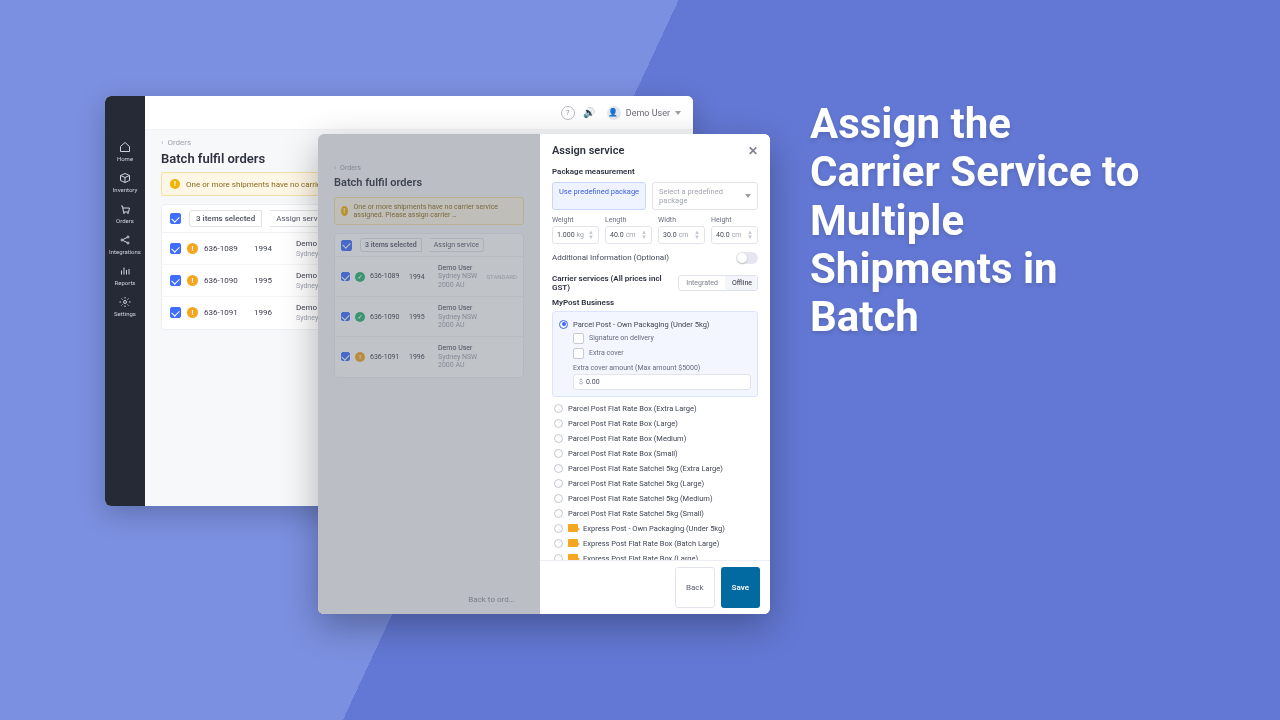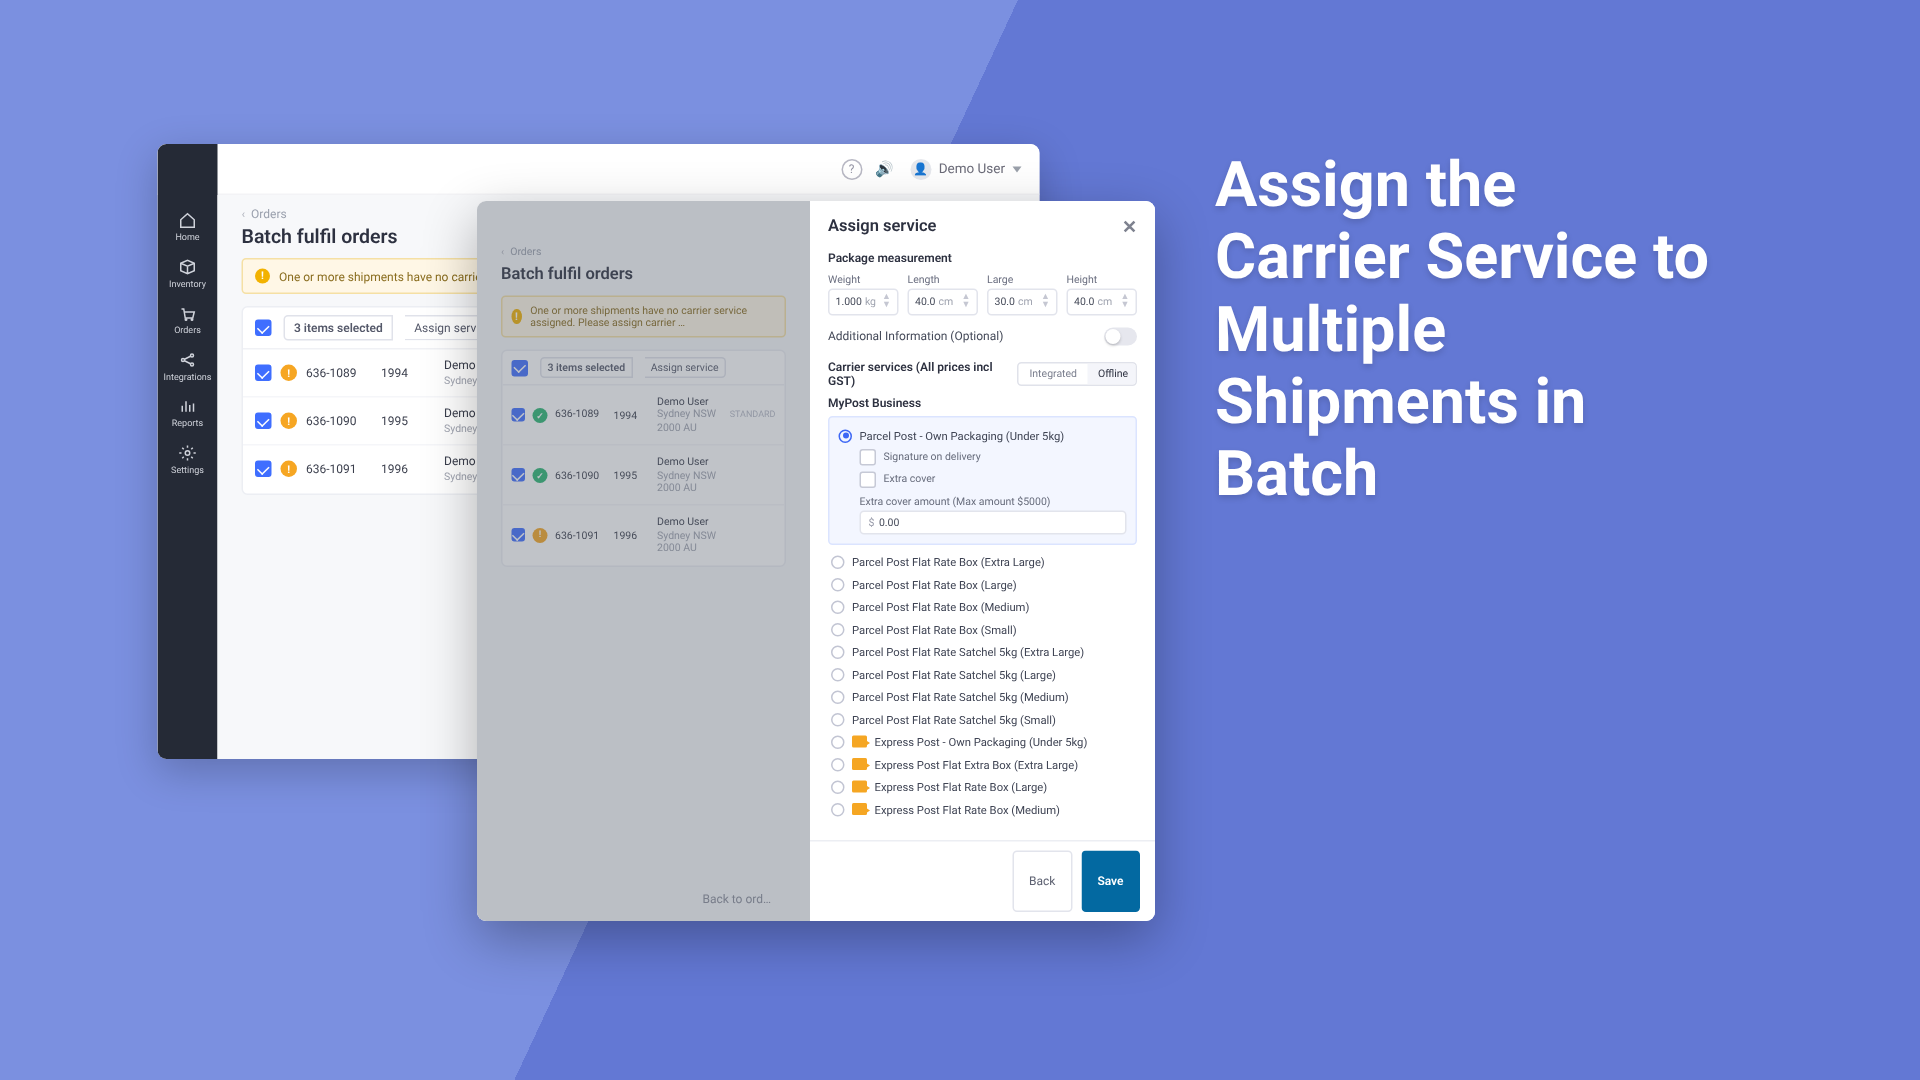--- a/index.html
+++ b/index.html
@@ -228,20 +228,27 @@
   </div>
   <div class="dimveil"></div>
 
   <div class="modal">
     <div class="mhd">
       <span>Assign service</span>
       <span class="close-x">✕</span>
     </div>
     <div class="mbody">
       <div class="sect">Package measurement</div>
+      <div class="row2">
+        <span class="btnseg on">Use predefined package</span>
+        <span class="sel">
+            <span>Select a predefined package</span>
+            <span class="caret"></span>
+          </span>
+      </div>
       <div class="dimsrow" id="dimsrow">
           <div class="dimc">
       <label>Weight</label>
       <div class="inp">
         <span>1.000</span>
               <span class="unit">kg</span>
         <span class="step">
                 <span>▲</span>
                 <span>▼</span>
               </span>
@@ -252,21 +259,21 @@
       <div class="inp">
         <span>40.0</span>
               <span class="unit">cm</span>
         <span class="step">
                 <span>▲</span>
                 <span>▼</span>
               </span>
       </div>
     </div>
           <div class="dimc">
-      <label>Large</label>
+      <label>Width</label>
       <div class="inp">
         <span>30.0</span>
               <span class="unit">cm</span>
         <span class="step">
                 <span>▲</span>
                 <span>▼</span>
               </span>
       </div>
     </div>
           <div class="dimc">
@@ -348,21 +355,21 @@
         </div>
       <div id="express-list">
           <div class="svc">
             <span class="radio"></span>
             <span class="exp-ic"></span>
             <span>Express Post - Own Packaging (Under 5kg)</span>
           </div>
           <div class="svc">
             <span class="radio"></span>
             <span class="exp-ic"></span>
-            <span>Express Post Flat Extra Box (Extra Large)</span>
+            <span>Express Post Flat Rate Box (Batch Large)</span>
           </div>
           <div class="svc">
             <span class="radio"></span>
             <span class="exp-ic"></span>
             <span>Express Post Flat Rate Box (Large)</span>
           </div>
           <div class="svc">
             <span class="radio"></span>
             <span class="exp-ic"></span>
             <span>Express Post Flat Rate Box (Medium)</span>

